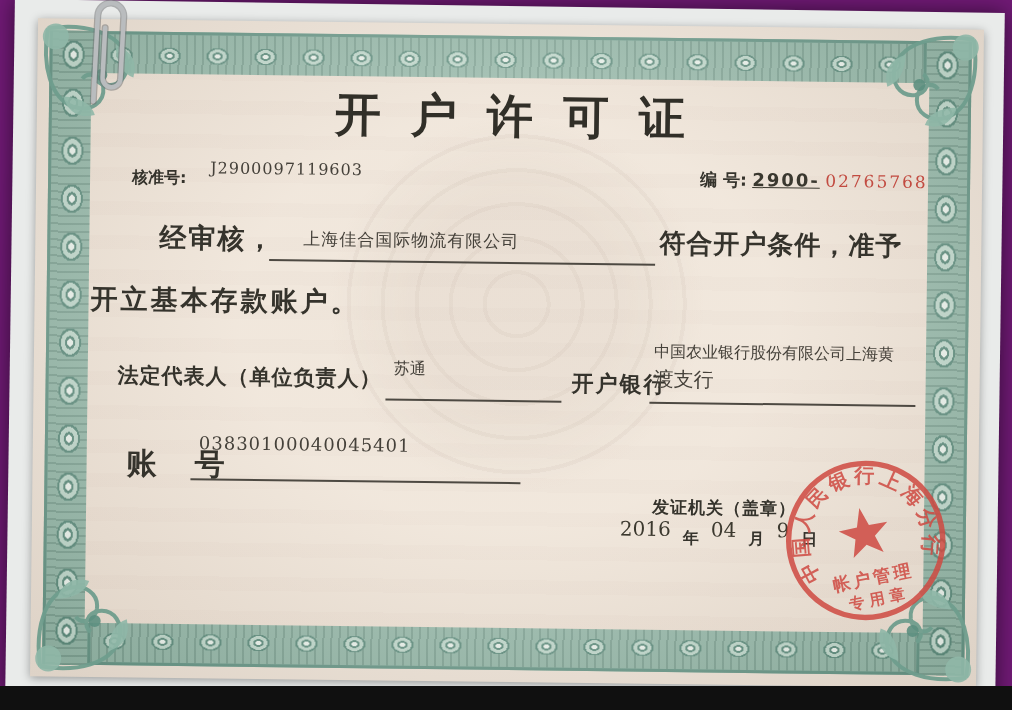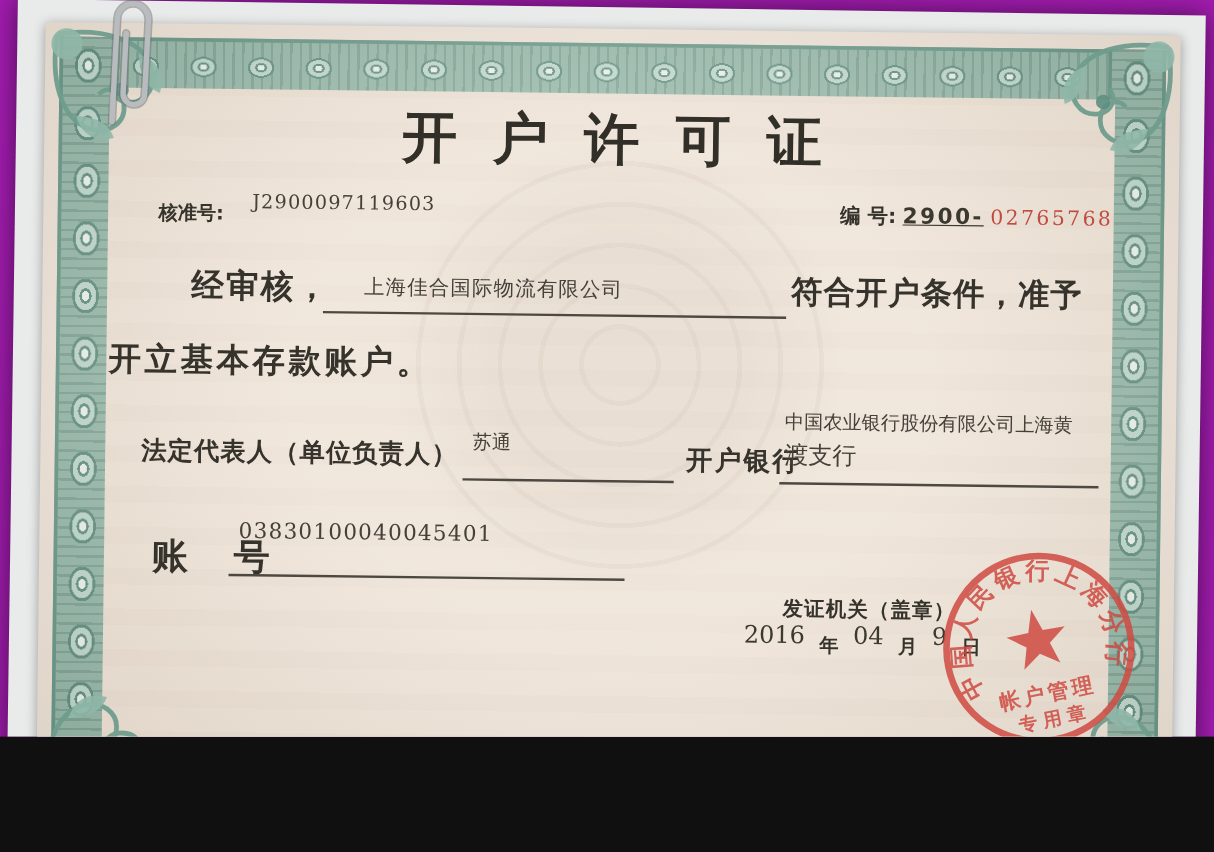--- a/index.html
+++ b/index.html
@@ -1,16 +1,16 @@
 <!DOCTYPE html>
 <html><head>
 <meta charset="utf-8">
 <style>
   html,body{margin:0;padding:0;background:#101010;}
-  .stage{position:relative;width:1012px;height:614px;overflow:hidden;background:#a21caf;font-family:"DejaVu Sans",sans-serif;}
+  .stage{position:relative;width:1012px;height:686px;overflow:hidden;background:#701a75;font-family:"DejaVu Sans",sans-serif;}
 
   
   .backing{position:absolute;left:10px;top:6px;width:990px;height:696px;background:#e9ebea;
     transform:rotate(0.8deg);transform-origin:50% 50%;box-shadow:0 0 22px rgba(0,0,0,.55);}
 
   
   .cert{position:absolute;left:34px;top:24px;width:946px;height:658px;background:#ebe1d6;
     transform:rotate(0.7deg);transform-origin:50% 50%;box-shadow:0 2px 10px rgba(0,0,0,.35);}
   .cert::after{content:"";position:absolute;inset:0;pointer-events:none;
     background:radial-gradient(ellipse at 50% 45%, rgba(255,250,242,.25) 0 40%, rgba(110,90,70,.10) 95%);}

